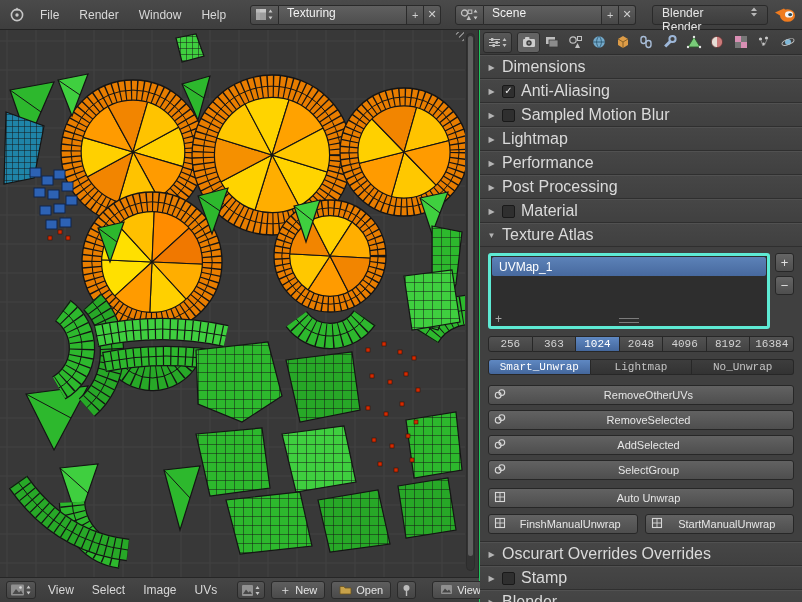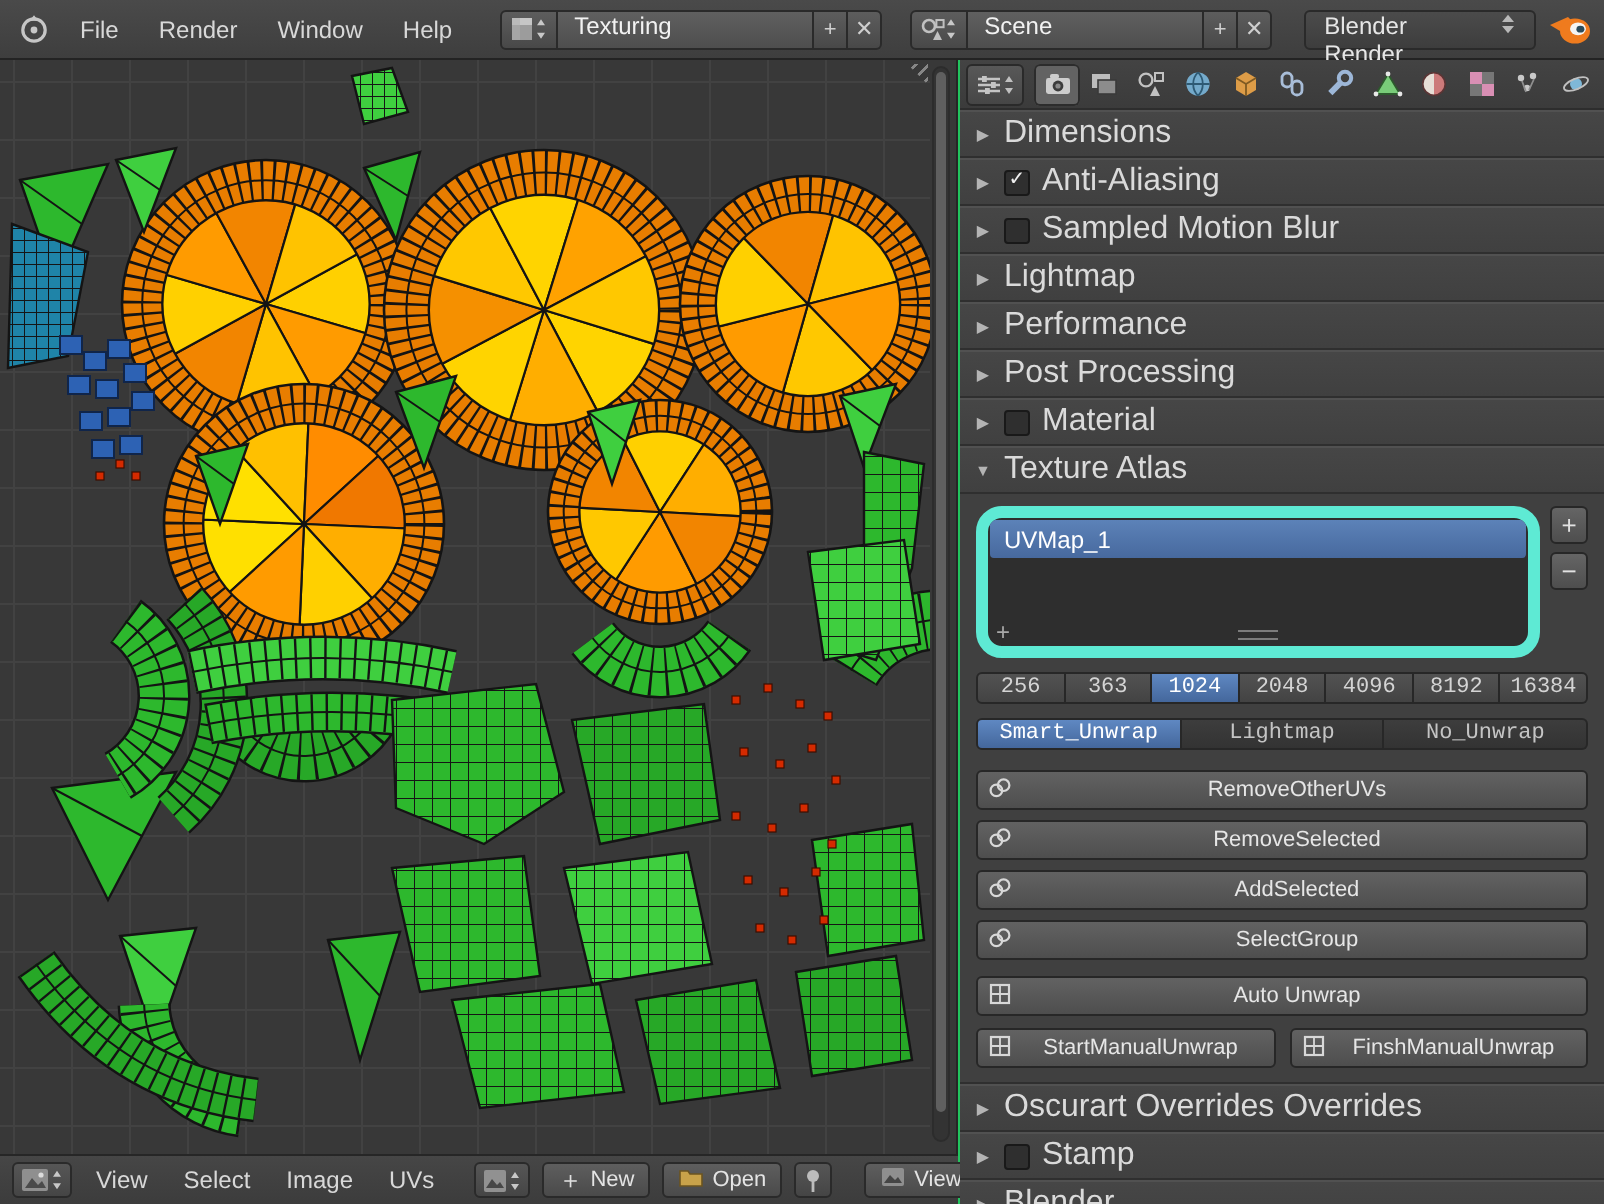--- a/index.html
+++ b/index.html
@@ -62,21 +62,21 @@
   .sect{height:24px;flex:0 0 24px;display:flex;align-items:center;gap:6px;padding:0 7px;
     background:linear-gradient(#464646,#404040);border-top:1px solid #515151;border-bottom:1px solid #2f2f2f}
   .tri{color:#b4b4b4;font-size:8px;width:9px;text-align:center}
   .slabel{font-size:16px;color:#dadada;white-space:nowrap}
   .cb{width:13px;height:13px;background:#2f2f2f;border:1px solid #191919;border-radius:2px;
     display:flex;align-items:center;justify-content:center;font-size:10px;color:#f0f0f0;line-height:1}
   .cb .tick{transform:translateY(-.5px)}
 
   .ta-body{flex:0 0 auto;padding:6px 8px 7px;background:#404040;border-bottom:1px solid #2f2f2f}
   .ta-listwrap{display:flex;gap:5px}
-  .ta-list{flex:1;height:76px;background:#2e2e2e;border:6px solid #5eead4;border-radius:13px;position:relative;overflow:hidden}
+  .ta-list{flex:1;height:76px;background:#2e2e2e;border:3px solid #5eead4;border-radius:3px;position:relative;overflow:hidden}
   .ta-item{height:19px;margin:1px;background:linear-gradient(#5c82b8,#47699e);color:#fff;
     display:flex;align-items:center;padding:0 7px;border-radius:2px;font-size:12px}
   .ta-plus{position:absolute;left:4px;bottom:0;color:#a8a8a8;font-size:12px;line-height:14px}
   .ta-grip{position:absolute;left:50%;bottom:3px;width:20px;height:5px;transform:translateX(-50%);
     border-top:1px solid #7c7c7c;border-bottom:1px solid #7c7c7c}
   .ta-ops{display:flex;flex-direction:column;gap:4px}
   .sq{width:19px;height:19px;background:linear-gradient(#656565,#4e4e4e);border:1px solid #272727;border-radius:3px;
     color:#e2e2e2;font-size:13px;display:flex;align-items:center;justify-content:center;font-family:inherit;line-height:1}
 
   .seg-row{display:flex;margin:7px 0 0}
@@ -653,28 +653,28 @@
             </svg></span>
         <span class="op-label">Auto Unwrap</span>
       </button>
 
       <div class="op-row">
         <button class="op-btn">
           <span><svg width="12" height="12" viewBox="0 0 12 12">
                 <rect x="1.5" y="1.5" width="9" height="9" fill="none" stroke="#d8d8d8" stroke-width="1.1"></rect>
                 <path d="M1.5,6h9 M6,1.5v9" stroke="#d8d8d8" stroke-width="0.9"></path>
               </svg></span>
-          <span class="op-label">StartManualUnwrap</span>
+          <span class="op-label">FinshManualUnwrap</span>
         </button>
         <button class="op-btn">
           <span><svg width="12" height="12" viewBox="0 0 12 12">
                 <rect x="1.5" y="1.5" width="9" height="9" fill="none" stroke="#d8d8d8" stroke-width="1.1"></rect>
                 <path d="M1.5,6h9 M6,1.5v9" stroke="#d8d8d8" stroke-width="0.9"></path>
               </svg></span>
-          <span class="op-label">FinshManualUnwrap</span>
+          <span class="op-label">StartManualUnwrap</span>
         </button>
       </div>
     </div>
 
     <div class="sect">
       <span class="tri">▶</span>
       <span class="slabel">Oscurart Overrides Overrides</span>
     </div>
     <div class="sect">
       <span class="tri">▶</span>

